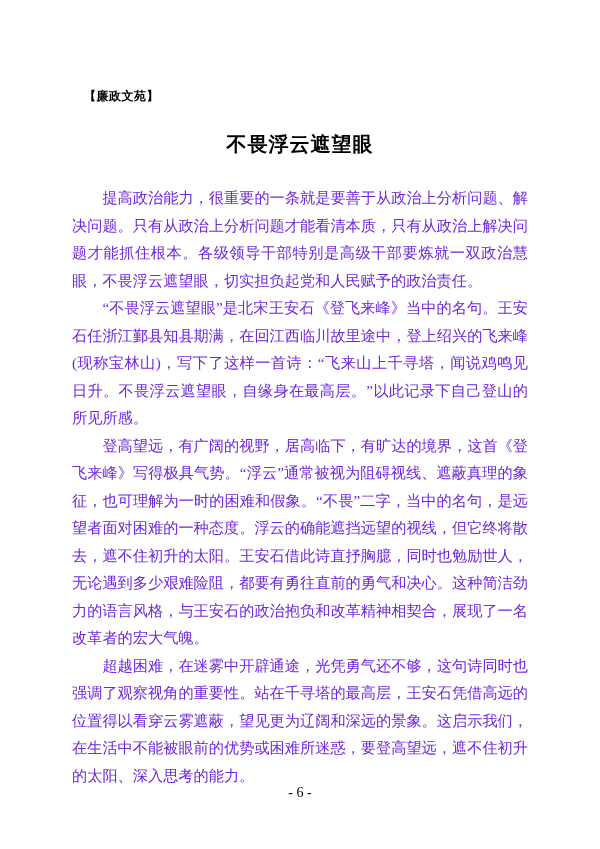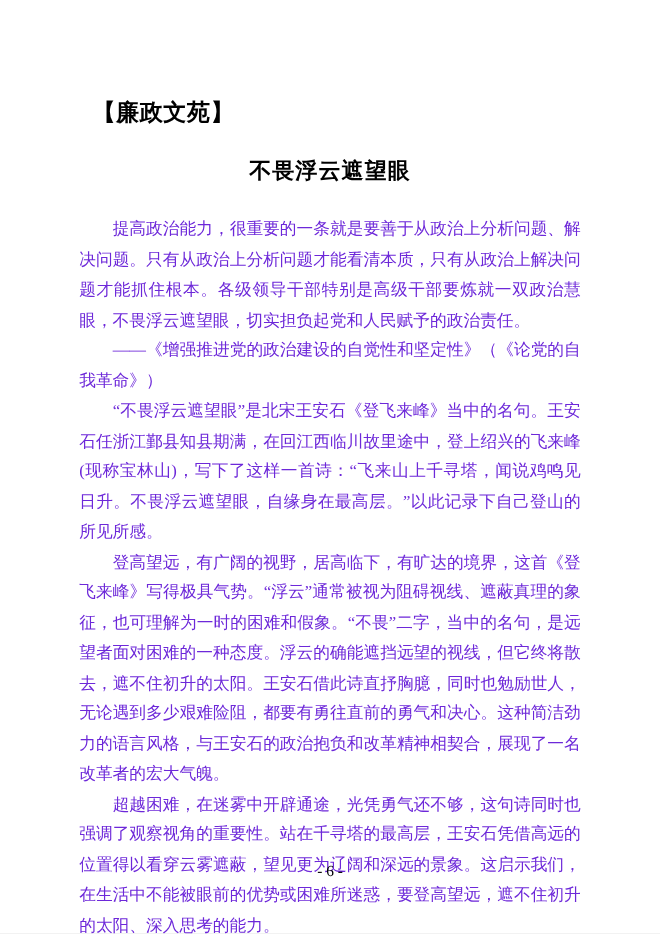--- a/index.html
+++ b/index.html
@@ -18,21 +18,21 @@
     box-sizing: border-box;
     overflow: hidden;
   }
   .content {
     position: absolute;
     left: 72px;
     top: 88px;
     width: 456px;
   }
   .section-tag {
-    font-size: 21px;
+    font-size: 12px;
     font-weight: bold;
     color: #000;
     letter-spacing: 0.5px;
     margin: 0 0 26px 12px;
     font-family: "Liberation Serif", "DejaVu Serif", serif;
   }
   .doc-title {
     font-size: 20px;
     font-weight: bold;
     text-align: center;
@@ -62,19 +62,18 @@
   }
 </style>
 </head>
 <body>
 
 <div class="page">
   <div class="content">
     <div class="section-tag">【廉政文苑】</div>
     <h1 class="doc-title">不畏浮云遮望眼</h1>
     <p class="para">提高政治能力，很重要的一条就是要善于从政治上分析问题、解决问题。只有从政治上分析问题才能看清本质，只有从政治上解决问题才能抓住根本。各级领导干部特别是高级干部要炼就一双政治慧眼，不畏浮云遮望眼，切实担负起党和人民赋予的政治责任。</p>
-    <p class="para">——《增强推进党的政治建设的自觉性和坚定性》（《论党的自我革命》）</p>
     <p class="para">“不畏浮云遮望眼”是北宋王安石《登飞来峰》当中的名句。王安石任浙江鄞县知县期满，在回江西临川故里途中，登上绍兴的飞来峰(现称宝林山)，写下了这样一首诗：“飞来山上千寻塔，闻说鸡鸣见日升。不畏浮云遮望眼，自缘身在最高层。”以此记录下自己登山的所见所感。</p>
     <p class="para">登高望远，有广阔的视野，居高临下，有旷达的境界，这首《登飞来峰》写得极具气势。“浮云”通常被视为阻碍视线、遮蔽真理的象征，也可理解为一时的困难和假象。“不畏”二字，当中的名句，是远望者面对困难的一种态度。浮云的确能遮挡远望的视线，但它终将散去，遮不住初升的太阳。王安石借此诗直抒胸臆，同时也勉励世人，无论遇到多少艰难险阻，都要有勇往直前的勇气和决心。这种简洁劲力的语言风格，与王安石的政治抱负和改革精神相契合，展现了一名改革者的宏大气魄。</p>
     <p class="para">超越困难，在迷雾中开辟通途，光凭勇气还不够，这句诗同时也强调了观察视角的重要性。站在千寻塔的最高层，王安石凭借高远的位置得以看穿云雾遮蔽，望见更为辽阔和深远的景象。这启示我们，在生活中不能被眼前的优势或困难所迷惑，要登高望远，遮不住初升的太阳、深入思考的能力。</p>
   </div>
   <div class="footer">- 6 -</div>
 </div>
 
 </body></html>

